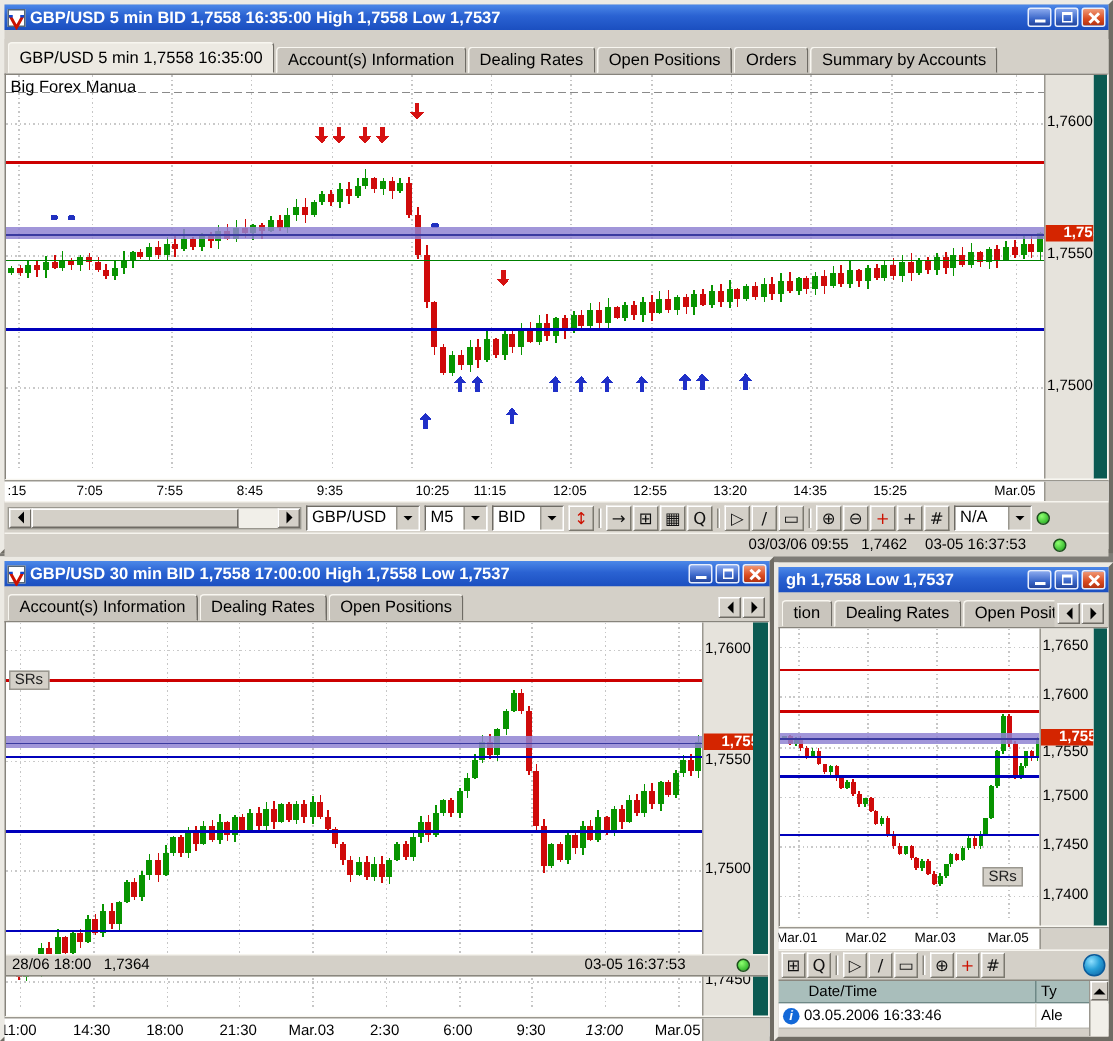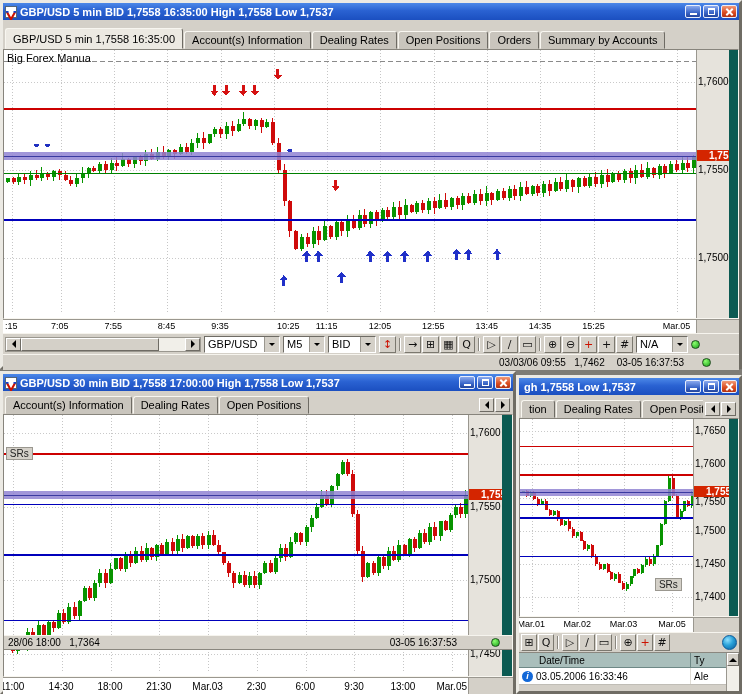--- a/index.html
+++ b/index.html
@@ -695,21 +695,21 @@
       <div class="taxis">
           <span class="tlabel" style="left: 8.316px;">:15</span>
           <span class="tlabel" style="left: 56.826px;">7:05</span>
           <span class="tlabel" style="left: 110.187px;">7:55</span>
           <span class="tlabel" style="left: 163.548px;">8:45</span>
           <span class="tlabel" style="left: 216.909px;">9:35</span>
           <span class="tlabel" style="left: 270.27px; margin-left: 15px;">10:25</span>
           <span class="tlabel" style="left: 323.631px;">11:15</span>
           <span class="tlabel" style="left: 376.992px;">12:05</span>
           <span class="tlabel" style="left: 430.353px;">12:55</span>
-          <span class="tlabel" style="left: 483.714px;">13:45</span>
+          <span class="tlabel" style="left: 483.714px;">13:20</span>
           <span class="tlabel" style="left: 537.075px;">14:35</span>
           <span class="tlabel" style="left: 590.436px;">15:25</span>
           <span class="tlabel" style="left: 673.596px;">Mar.05</span>
         </div>
       <div class="taxis-pad"></div>
     </div>
     <div class="bottombar">
       <span class="hscroll">
         <button class="hs-btn">
             <span class="tri-l"></span>
@@ -1030,20 +1030,20 @@
     <div class="taxisrow">
       <div class="taxis">
           <span class="tlabel" style="left: 9.3px;">11:00</span>
           <span class="tlabel" style="left: 58.125px;">14:30</span>
           <span class="tlabel" style="left: 106.95px;">18:00</span>
           <span class="tlabel" style="left: 155.775px;">21:30</span>
           <span class="tlabel" style="left: 204.6px;">Mar.03</span>
           <span class="tlabel" style="left: 253.425px;">2:30</span>
           <span class="tlabel" style="left: 302.25px;">6:00</span>
           <span class="tlabel" style="left: 351.075px;">9:30</span>
-          <span class="tlabel" style="left: 399.9px;">13:00</span>
+          <span class="tlabel" style="left: 399.9px; font-style: italic;">13:00</span>
           <span class="tlabel" style="left: 448.725px;">Mar.05</span>
         </div>
       <div class="taxis-pad"></div>
     </div>
   </section>
 
 </div>
 
 </body></html>

